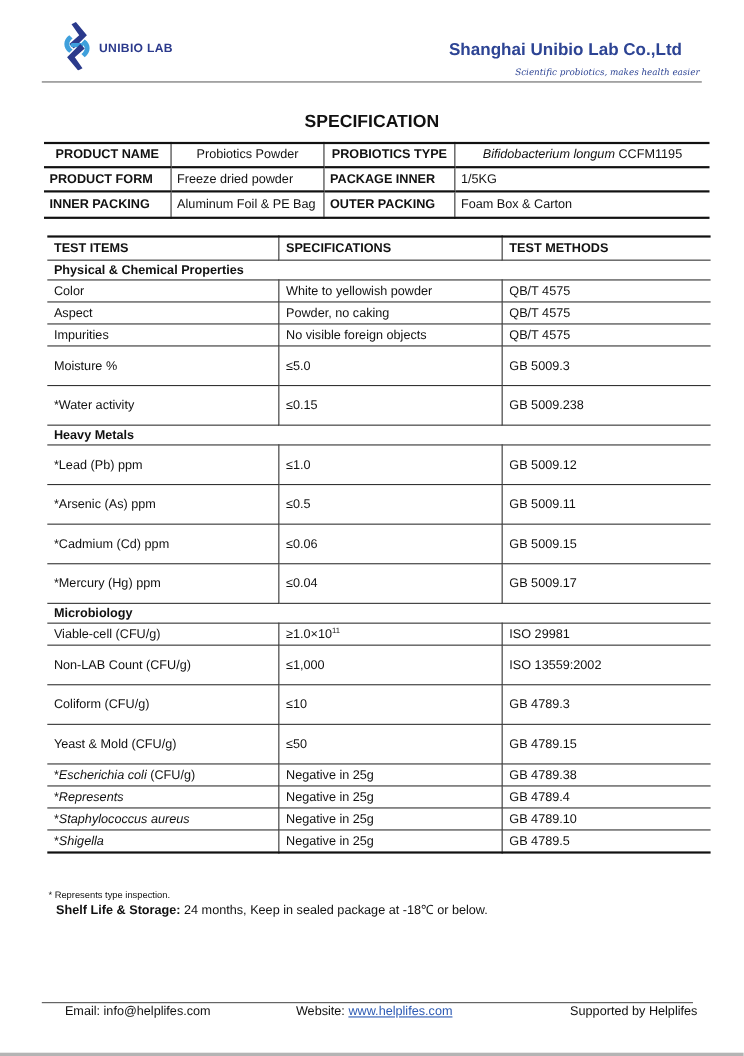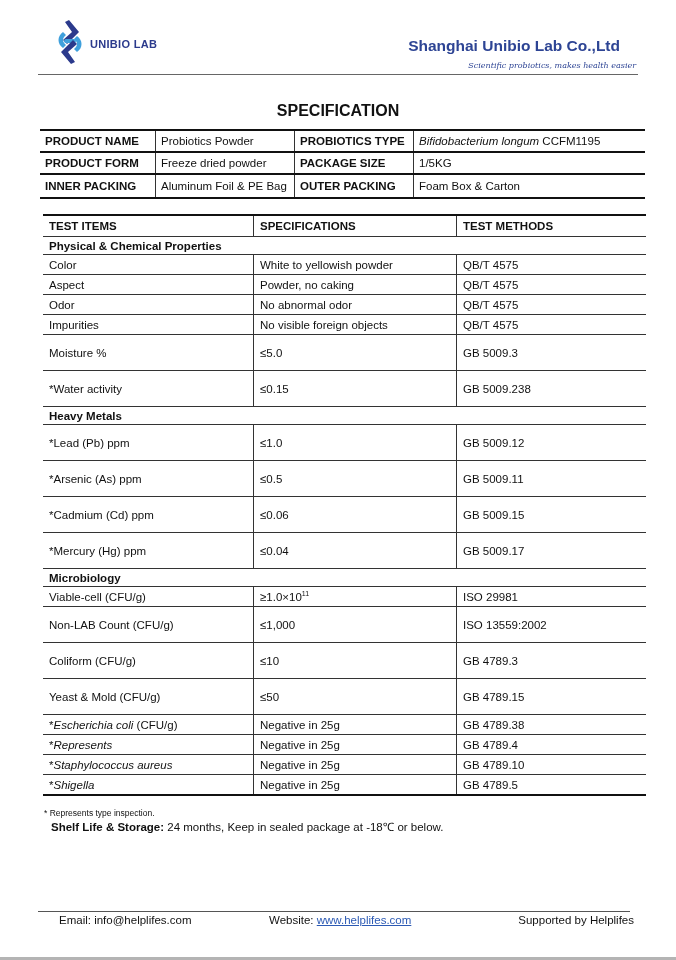--- a/index.html
+++ b/index.html
@@ -15,21 +15,21 @@
   .company-name { position: absolute; right: 56px; top: 37px; font-size: 15.5px; font-weight: bold; color: #2d4494; }
   .tagline { position: absolute; right: 40px; top: 61px; font-size: 8px; font-style: italic; color: #2d4494; font-family: "DejaVu Serif", serif; }
   .header-rule { position: absolute; left: 38px; top: 74px; width: 600px; height: 1px; background: #666; }
 
   .doc-title { position: absolute; left: 0; width: 676px; top: 102px; text-align: center; font-size: 16px; font-weight: bold; }
 
   
   table { border-collapse: collapse; }
   .info-table { position: absolute; left: 40px; top: 129px; width: 605px; border-top: 2.5px solid #111; border-bottom: 2.5px solid #111; font-size: 11.5px; }
   .info-table td { height: 20px; padding: 0 5px; border-bottom: 1px solid #333; border-right: 1px solid #333; }
-  .info-table tr:nth-child(1) td { border-bottom: 2px solid #111; }
+  .info-table tr:nth-child(1) td { border-bottom: 2px solid #111; text-align: center; }
   .info-table tr:nth-child(2) td { border-bottom: 2px solid #111; }
   .info-table tr:last-child td { border-bottom: none; height: 22px; }
   .info-table td:last-child { border-right: none; }
   .info-table .lbl { font-weight: bold; }
 
   
   .spec-table { position: absolute; left: 43px; top: 214px; width: 603px; border-top: 2.5px solid #111; border-bottom: 2.5px solid #111; font-size: 11.5px; }
   .spec-table td, .spec-table th { padding: 0 6px; border-bottom: 1px solid #333; text-align: left; }
   .spec-table th { height: 20px; font-weight: bold; border-right: 1px solid #333; margin-left: 32px; }
   .spec-table th:last-child { border-right: none; }
@@ -75,21 +75,21 @@
   <tbody id="info-body">
       <tr>
         <td class="lbl" style="width: 105px;">PRODUCT NAME</td>
         <td style="width: 128px;">Probiotics Powder</td>
         <td class="lbl" style="width: 108px; margin-left: 12px;">PROBIOTICS TYPE</td>
         <td><i>Bifidobacterium longum</i><span> CCFM1195</span></td>
       </tr>
       <tr>
         <td class="lbl" style="width: 105px;">PRODUCT FORM</td>
         <td style="width: 128px;">Freeze dried powder</td>
-        <td class="lbl" style="width: 108px;">PACKAGE SIZE</td>
+        <td class="lbl" style="width: 108px;">PACKAGE INNER</td>
         <td><i></i><span>1/5KG</span></td>
       </tr>
       <tr>
         <td class="lbl" style="width: 105px;">INNER PACKING</td>
         <td style="width: 128px;">Aluminum Foil &amp; PE Bag</td>
         <td class="lbl" style="width: 108px;">OUTER PACKING</td>
         <td><i></i><span>Foam Box &amp; Carton</span></td>
       </tr>
     </tbody>
 </table>
@@ -110,25 +110,20 @@
         <td class="c1">Color</td>
         <td class="c2">White to yellowish powder</td>
         <td>QB/T 4575</td>
       </tr>
       <tr class="r-s">
         <td class="c1">Aspect</td>
         <td class="c2">Powder, no caking</td>
         <td>QB/T 4575</td>
       </tr>
       <tr class="r-s">
-        <td class="c1">Odor</td>
-        <td class="c2">No abnormal odor</td>
-        <td>QB/T 4575</td>
-      </tr>
-      <tr class="r-s">
         <td class="c1">Impurities</td>
         <td class="c2">No visible foreign objects</td>
         <td>QB/T 4575</td>
       </tr>
       <tr class="r-t">
         <td class="c1">Moisture %</td>
         <td class="c2">≤5.0</td>
         <td>GB 5009.3</td>
       </tr>
       <tr class="r-t">

